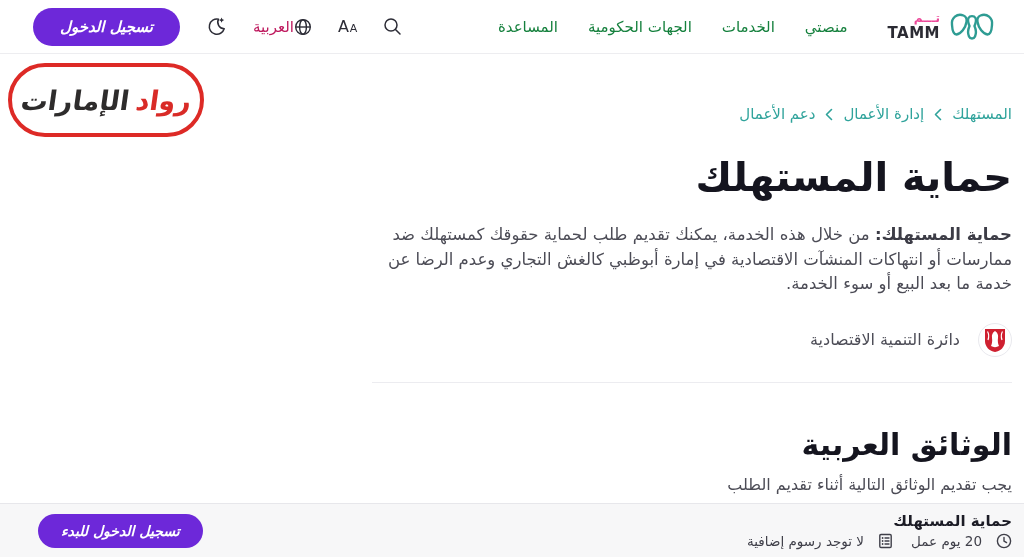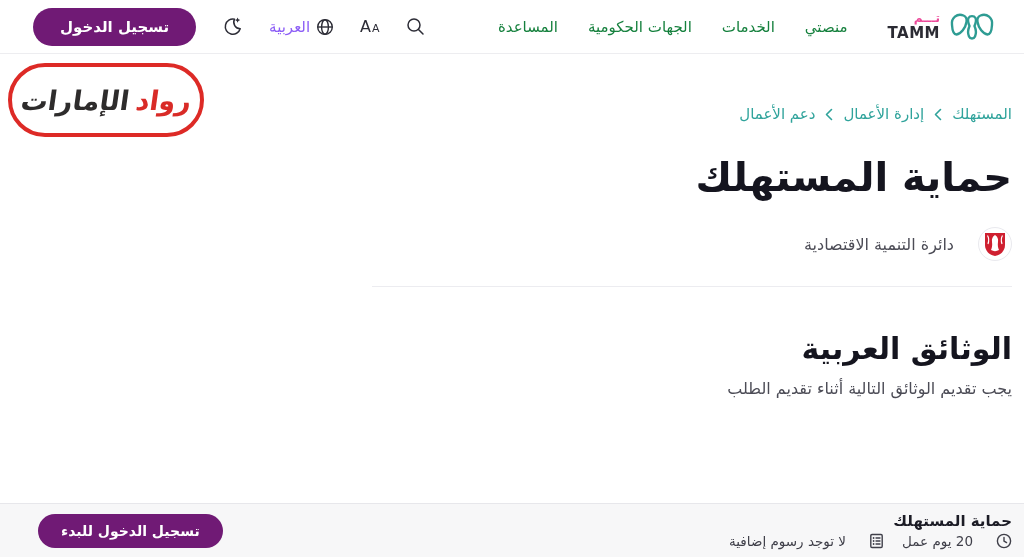--- a/index.html
+++ b/index.html
@@ -29,30 +29,31 @@
   .wordmark .ar { font-size: 12px; font-weight: bold; color: #ec4899; letter-spacing: 1px; }
   .wordmark .en { font-size: 15px; font-weight: bold; color: #2b2b33; letter-spacing: .5px; margin-top: 2px; }
   .nav { display: flex; align-items: center; gap: 30px; margin-right: 40px; }
   .nav-item { font-size: 15px; color: #15803d; cursor: pointer; white-space: nowrap; }
 
   .h-left { display: flex; align-items: center; gap: 26px; }
   .icon-btn { display: flex; align-items: center; justify-content: center; cursor: pointer; }
   .aa { display: flex; align-items: baseline; gap: 1px; color: #2c2c36; cursor: pointer; }
   .aa .a-small { font-size: 11px; }
   .aa .a-big { font-size: 16px; }
-  .lang { display: flex; align-items: center; gap: 6px; font-size: 15px; color: #8b5cf6; cursor: pointer; }
+  .lang { display: flex; align-items: center; font-size: 15px; color: #be185d; cursor: pointer; }
   .btn {
-    background: #701a75;
+    background: #6d28d9;
     color: #fff;
     border: none;
     border-radius: 22px;
     font-family: "DejaVu Sans", sans-serif;
     font-weight: bold;
     cursor: pointer;
     white-space: nowrap;
+    font-style: italic;
   }
   .login-btn { font-size: 15px; padding: 10px 27px; }
 
   
   .rowad {
     position: absolute;
     top: 63px; left: 8px;
     width: 196px; height: 74px;
     background: #fff;
     border: 4px solid #dd2a26;
@@ -71,21 +72,21 @@
   .main { width: 640px; margin: 0 12px 0 auto; }
   .breadcrumb { margin-top: 51px; display: flex; align-items: center; gap: 10px; font-size: 15px; color: #2fa39b; }
   .crumb { cursor: pointer; white-space: nowrap; }
   .crumb-sep { display: flex; align-items: center; }
 
   .page-title { margin-top: 30px; font-size: 40px; font-weight: 600; color: #15151f; line-height: 1.2; }
 
   .desc { margin-top: 22px; font-size: 16.5px; line-height: 24.5px; color: #4c4c56; }
   .desc b { color: #3c3c46; }
 
-  .dept { margin-top: 26px; display: flex; align-items: center; gap: 24px; }
+  .dept { margin-top: 26px; display: flex; align-items: center; gap: 18px; }
   .dept-emblem {
     width: 34px; height: 34px; border-radius: 50%;
     background: #fff; border: 1px solid #e9e9ee;
     display: flex; align-items: center; justify-content: center;
     overflow: hidden;
   }
   .dept-name { font-size: 16px; color: #4c4c56; }
 
   .divider { margin-top: 25px; border: none; border-top: 1px solid #ececf0; }
 
@@ -101,21 +102,21 @@
     border-top: 1px solid #e7e7eb;
     display: flex;
     align-items: center;
     justify-content: space-between;
     padding: 0 12px 0 38px;
     z-index: 10;
   }
   .bb-info { display: flex; flex-direction: column; justify-content: center; }
   .bb-title { font-size: 15px; font-weight: bold; color: #1c1c26; line-height: 1.25; }
   .bb-meta { display: flex; align-items: center; gap: 18px; margin-top: 3px; }
-  .bb-meta-item { display: flex; align-items: center; gap: 23px; font-size: 13.5px; color: #3f3f49; }
+  .bb-meta-item { display: flex; align-items: center; gap: 14px; font-size: 13.5px; color: #3f3f49; }
   .cta-btn { font-size: 14px; padding: 9px 23px; }
 
   svg { display: block; }
 </style>
 </head>
 <body>
 
 <header class="header">
   <div class="h-group">
     <div class="brand">
@@ -188,20 +189,21 @@
     <span class="crumb-sep">
       <svg width="8" height="13" viewBox="0 0 8 13" fill="none">
           <path d="M6.5 1.5 L1.5 6.5 L6.5 11.5" stroke="#2fa39b" stroke-width="1.6" stroke-linecap="round" stroke-linejoin="round"></path>
         </svg>
     </span>
     <span class="crumb">دعم الأعمال</span>
   </div>
 
   <h1 class="page-title">حماية المستهلك</h1>
 
+  <p class="desc"><b>حماية المستهلك:</b><span> من خلال هذه الخدمة، يمكنك تقديم طلب لحماية حقوقك كمستهلك ضد ممارسات أو انتهاكات المنشآت الاقتصادية في إمارة أبوظبي كالغش التجاري وعدم الرضا عن خدمة ما بعد البيع أو سوء الخدمة.</span></p>
 
   <div class="dept">
     <span class="dept-emblem">
       <svg width="24" height="26" viewBox="0 0 24 26" fill="none">
         <path d="M2 2 H22 V14 C22 20 17.5 24 12 25 C6.5 24 2 20 2 14 Z" fill="#cf2030"></path>
         <path d="M12 4 C9.5 5.5 8.5 8 9 11 C9.5 14 9 17 8 19 C10.5 20.5 13.5 20.5 16 19 C15 17 14.5 14 15 11 C15.5 8 14.5 5.5 12 4 Z" fill="#ffffff"></path>
         <path d="M4.5 4.5 C6 7 6 10 5 13" stroke="#ffffff" stroke-width="1.2"></path>
         <path d="M19.5 4.5 C18 7 18 10 19 13" stroke="#ffffff" stroke-width="1.2"></path>
       </svg>
     </span>

